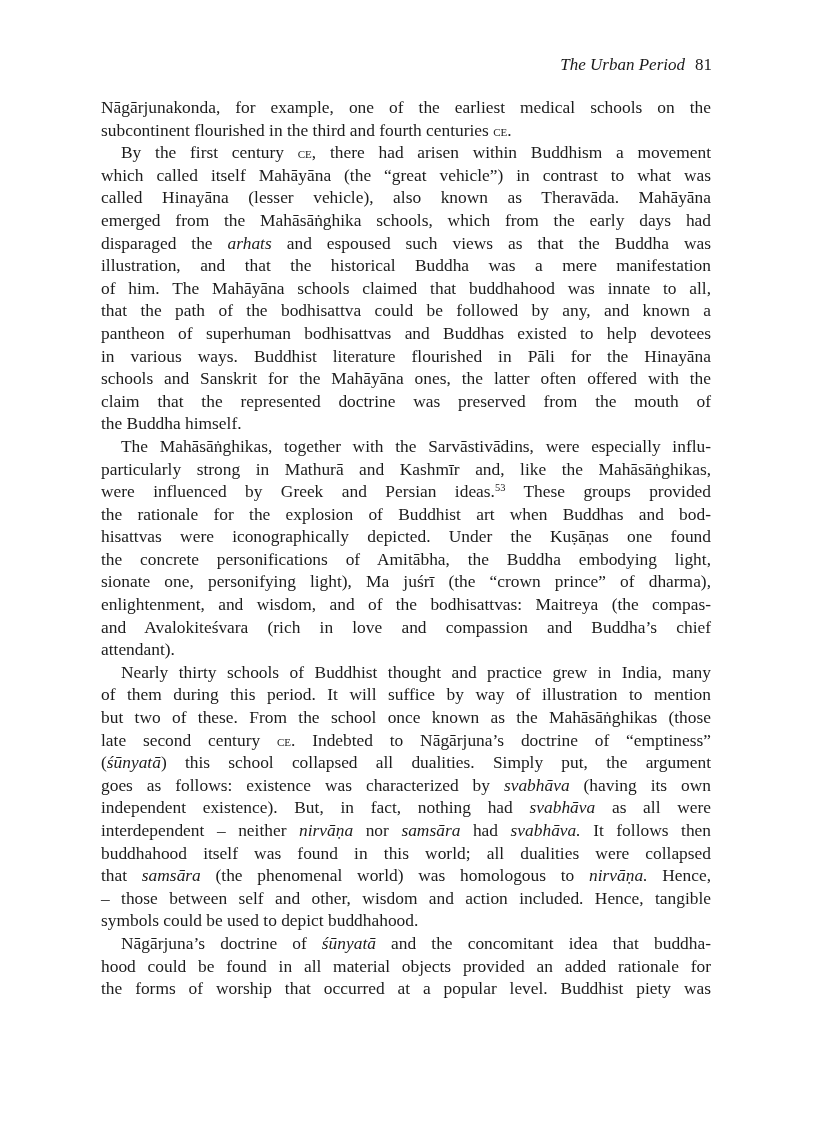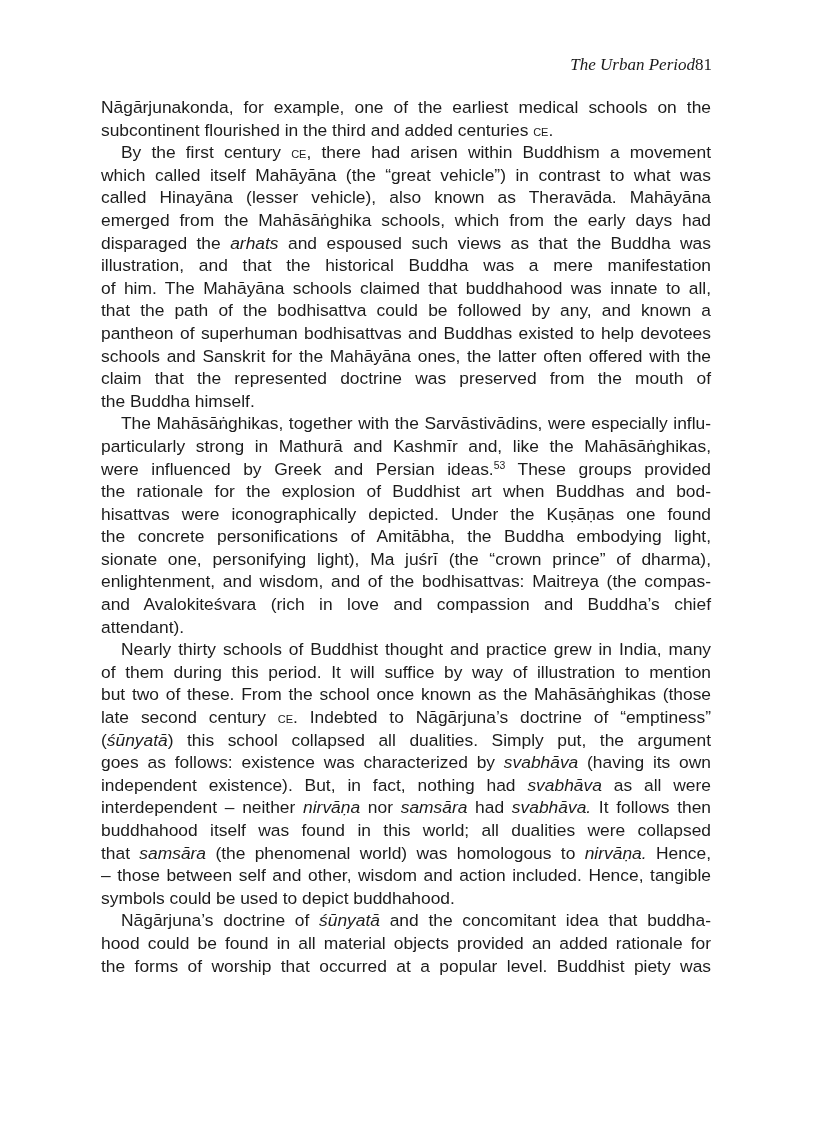--- a/index.html
+++ b/index.html
@@ -4,55 +4,56 @@
   <style>
     html, body { margin: 0; padding: 0; background: #ffffff; }
     body { width: 816px; height: 1123px; position: relative; overflow: hidden; }
     .page { position: absolute; left: 0; top: 0; width: 816px; height: 1123px; background: #ffffff; }
     .running-head {
       position: absolute; top: 55px; right: 104px;
       font-family: "Liberation Serif", "DejaVu Serif", serif;
       font-size: 17px; color: #1a1a1a; white-space: nowrap;
     }
     .running-head .title { font-style: italic; text-align: right; }
-    .running-head .folio { }
+    .running-head .folio { margin-left: 10px; }
     .body-text {
       position: absolute; left: 101px; top: 96px; width: 610px;
-      font-family: Liberation Sans, sans-serif;
+      font-family: Liberation Serif, serif;
       font-size: 17.4px; line-height: 22.6px; color: #1c1c1c;
     }
     .line { display: block; height: 22.6px; white-space: nowrap; text-align: justify; text-align-last: justify; }
     .line.last { text-align-last: left; }
     .line.indent { padding-left: 20px; }
     .sc { font-variant: small-caps; text-transform: lowercase; font-size: 0.92em; }
     .it { font-style: italic; }
     sup { font-size: 0.6em; line-height: 0; vertical-align: 0.6em; }
   </style>
 </head>
 <body>
 
 <div class="page">
   <div class="running-head">
     <span class="title">The Urban Period</span><span class="folio">81</span>
   </div>
   <div class="body-text" id="body-text">
       <div>
         <span class="line"><span>Nāgārjunakonda, for example, one of the earliest medical schools on the</span></span>
-        <span class="line last"><span>subcontinent flourished in the third and added centuries </span><span class="sc">CE</span><span>.</span></span>
+        <span class="line last"><span>subcontinent flourished in the third and fourth centuries </span><span class="sc">CE</span><span>.</span></span>
       </div>
       <div>
         <span class="line indent"><span>By the first century </span><span class="sc">CE</span><span>, there had arisen within Buddhism a movement</span></span>
         <span class="line"><span>which called itself Mahāyāna (the “great vehicle”) in contrast to what was</span></span>
         <span class="line"><span>called Hinayāna (lesser vehicle), also known as Theravāda. Mahāyāna</span></span>
         <span class="line"><span>emerged from the Mahāsāṅghika schools, which from the early days had</span></span>
         <span class="line"><span>disparaged the </span><span class="it">arhats</span><span> and espoused such views as that the Buddha was</span></span>
         <span class="line"><span>illustration, and that the historical Buddha was a mere manifestation</span></span>
         <span class="line"><span>of him. The Mahāyāna schools claimed that buddhahood was innate to all,</span></span>
         <span class="line"><span>that the path of the bodhisattva could be followed by any, and known a</span></span>
         <span class="line"><span>pantheon of superhuman bodhisattvas and Buddhas existed to help devotees</span></span>
+        <span class="line"><span>in various ways. Buddhist literature flourished in Pāli for the Hinayāna</span></span>
         <span class="line"><span>schools and Sanskrit for the Mahāyāna ones, the latter often offered with the</span></span>
         <span class="line"><span>claim that the represented doctrine was preserved from the mouth of</span></span>
         <span class="line last"><span>the Buddha himself.</span></span>
       </div>
       <div>
         <span class="line indent"><span>The Mahāsāṅghikas, together with the Sarvāstivādins, were especially influ-</span></span>
         <span class="line"><span>particularly strong in Mathurā and Kashmīr and, like the Mahāsāṅghikas,</span></span>
         <span class="line"><span>were influenced by Greek and Persian ideas.</span><sup>53</sup><span> These groups provided</span></span>
         <span class="line"><span>the rationale for the explosion of Buddhist art when Buddhas and bod-</span></span>
         <span class="line"><span>hisattvas were iconographically depicted. Under the Kuṣāṇas one found</span></span>

